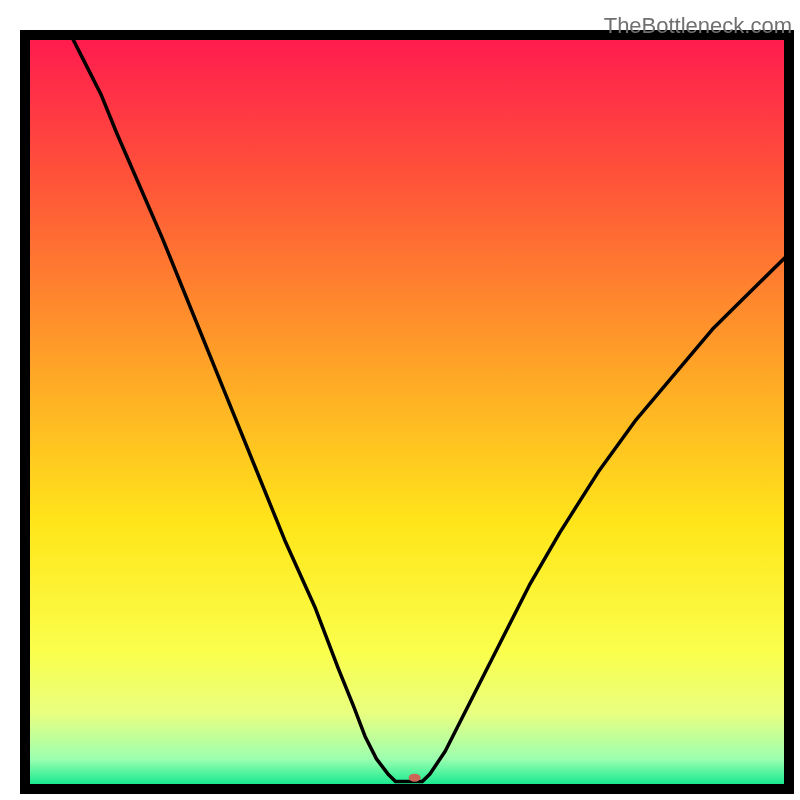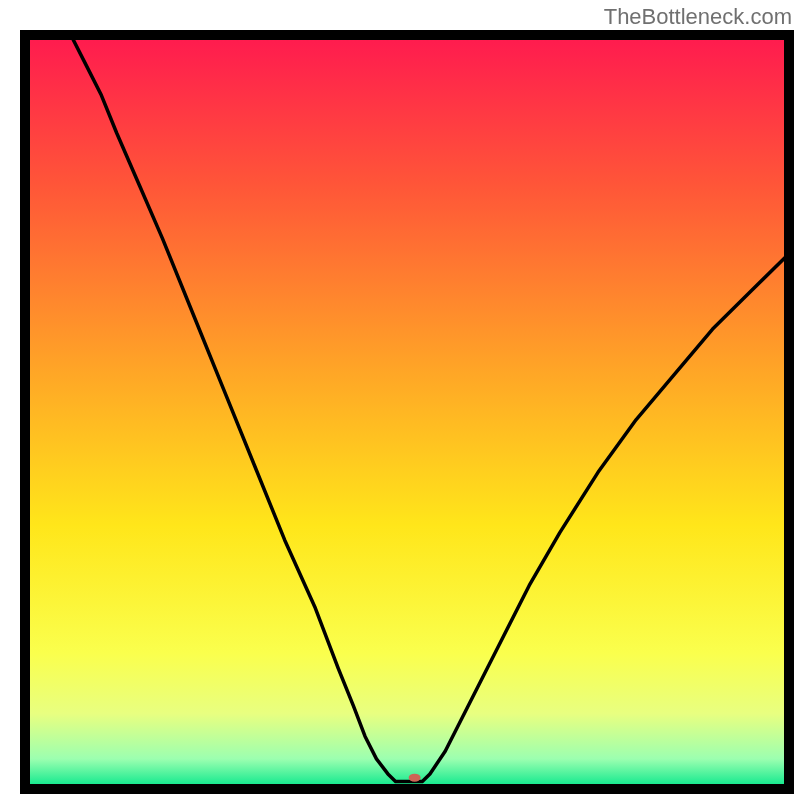--- a/index.html
+++ b/index.html
@@ -10,21 +10,21 @@
     height: 800px;
     overflow: hidden;
   }
   .chart-container {
     position: relative;
     width: 800px;
     height: 800px;
   }
   .watermark {
     position: absolute;
-    top: 4px;
+    top: 13px;
     right: 8px;
     font-family: Arial, Helvetica, sans-serif;
     font-size: 22px;
     font-weight: 500;
     color: #707070;
     z-index: 10;
   }
   svg {
     display: block;
   }

